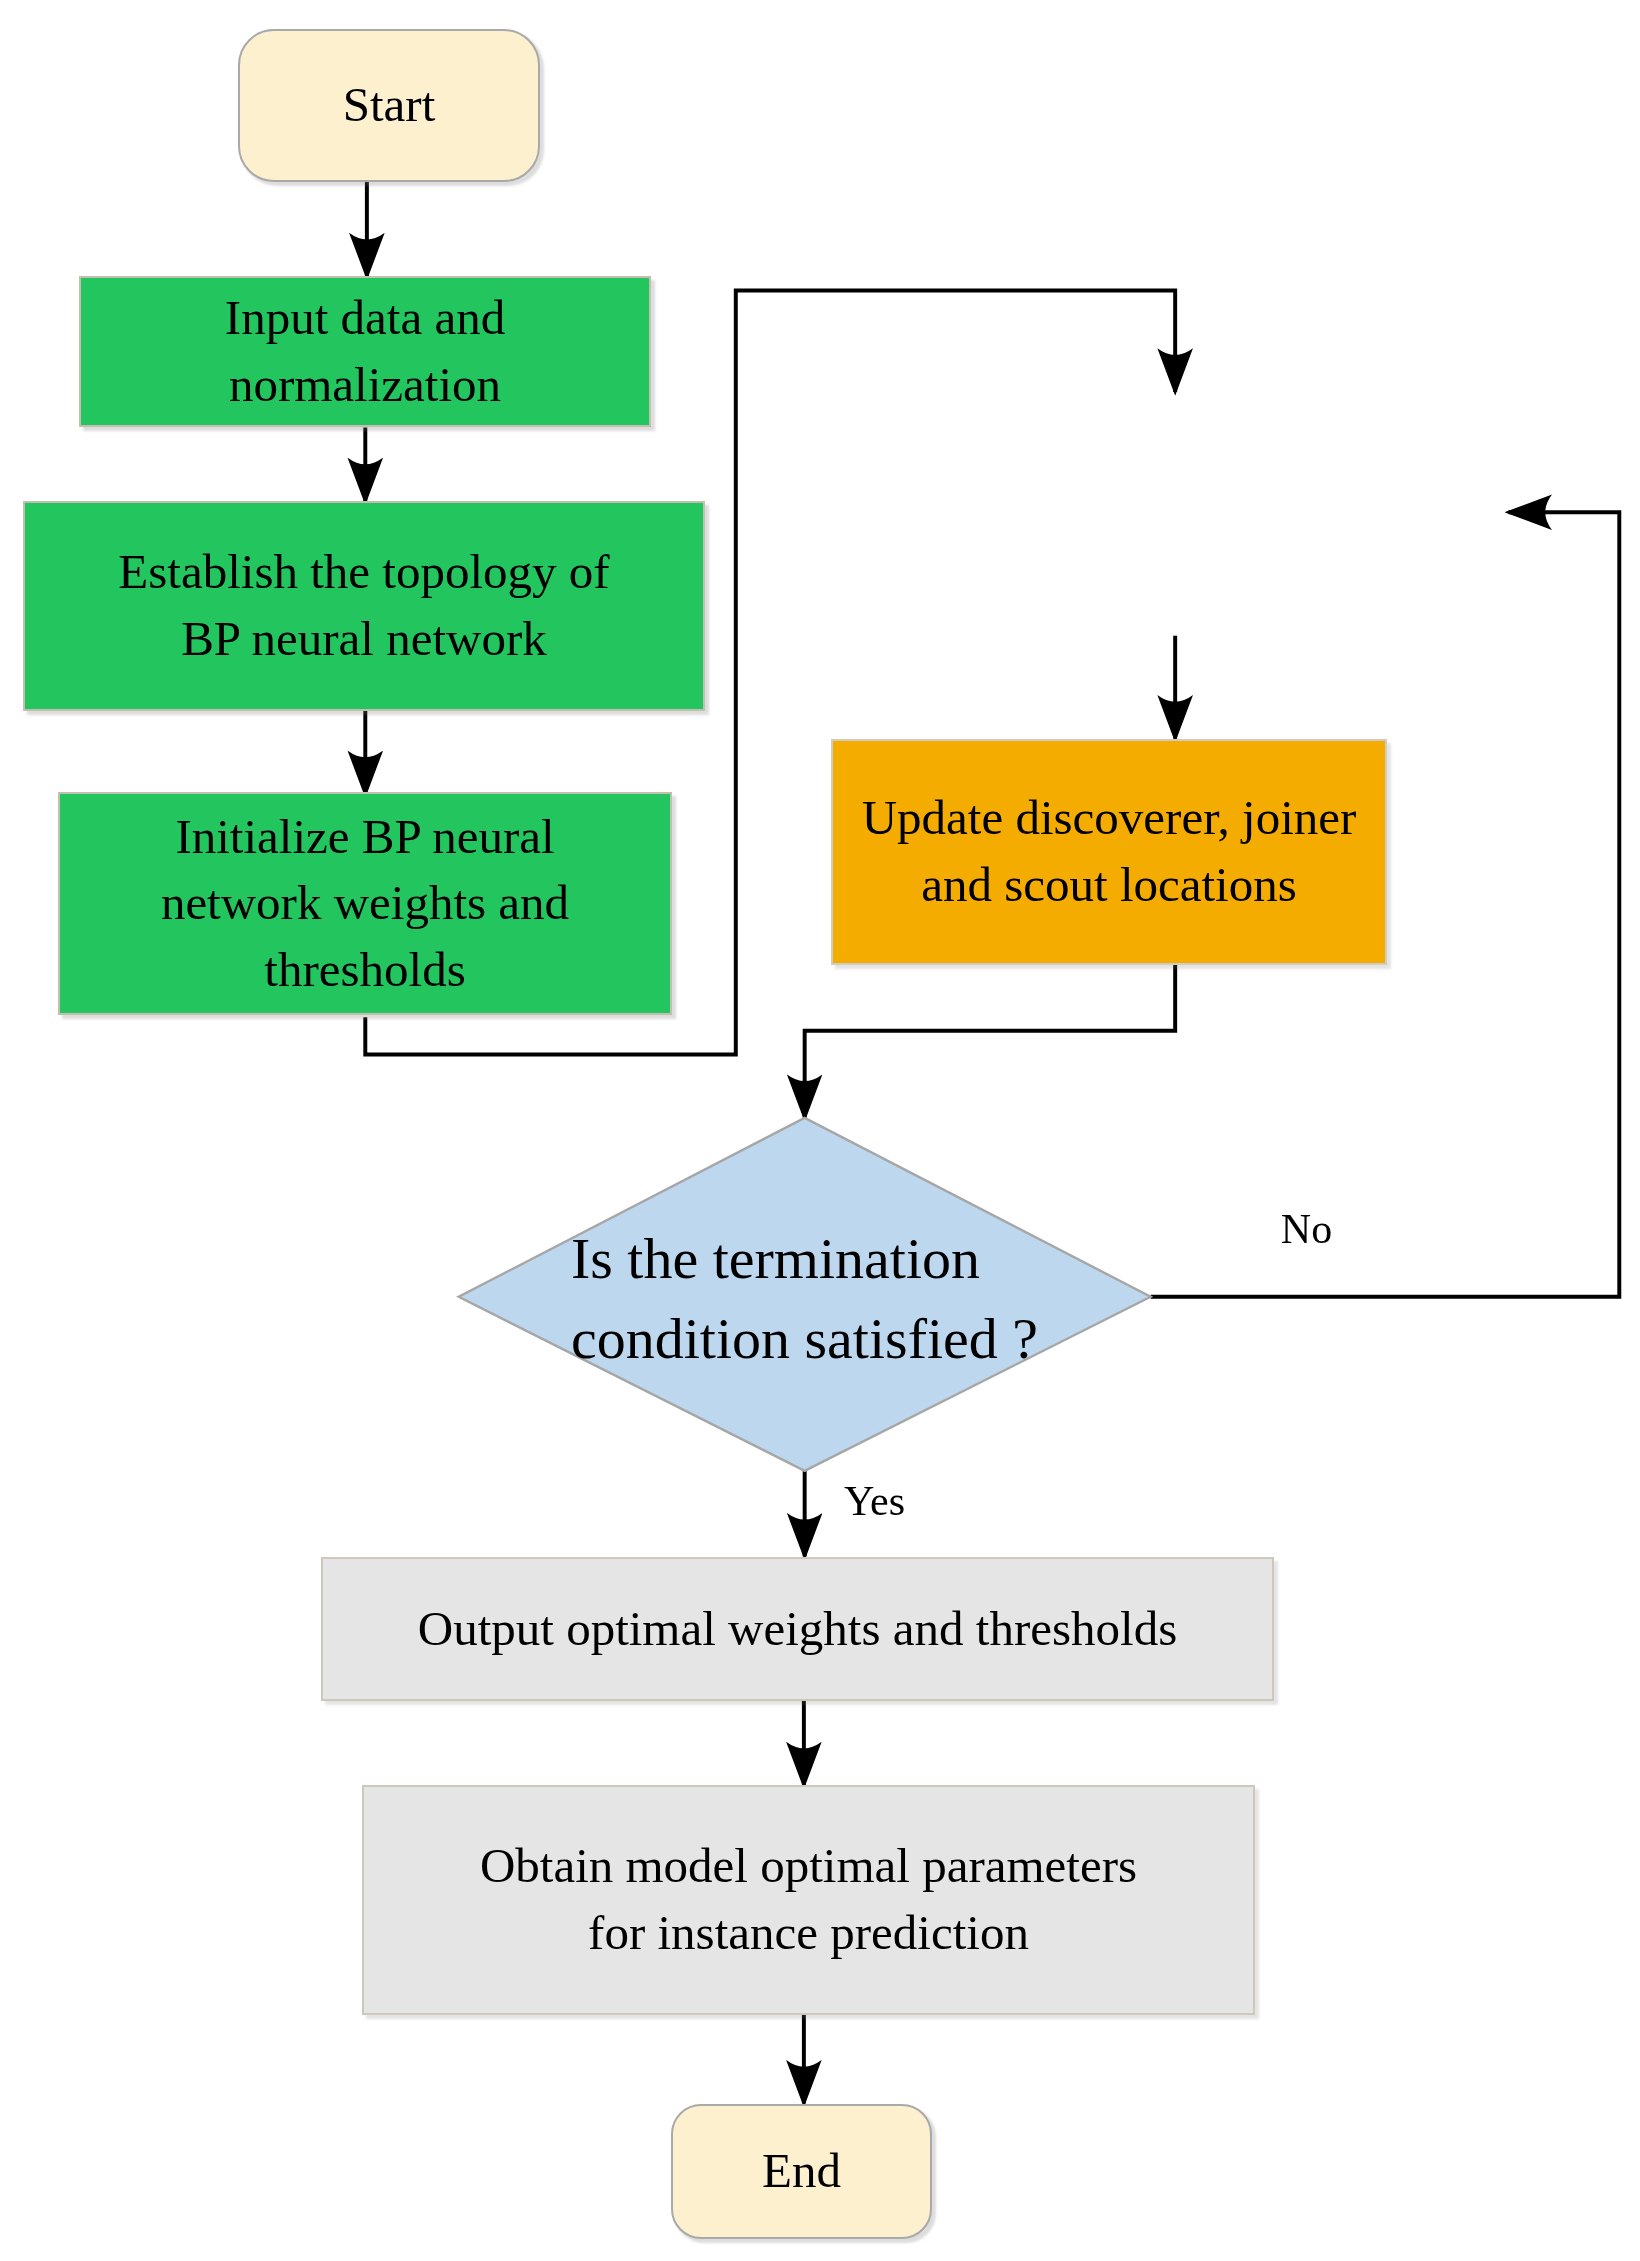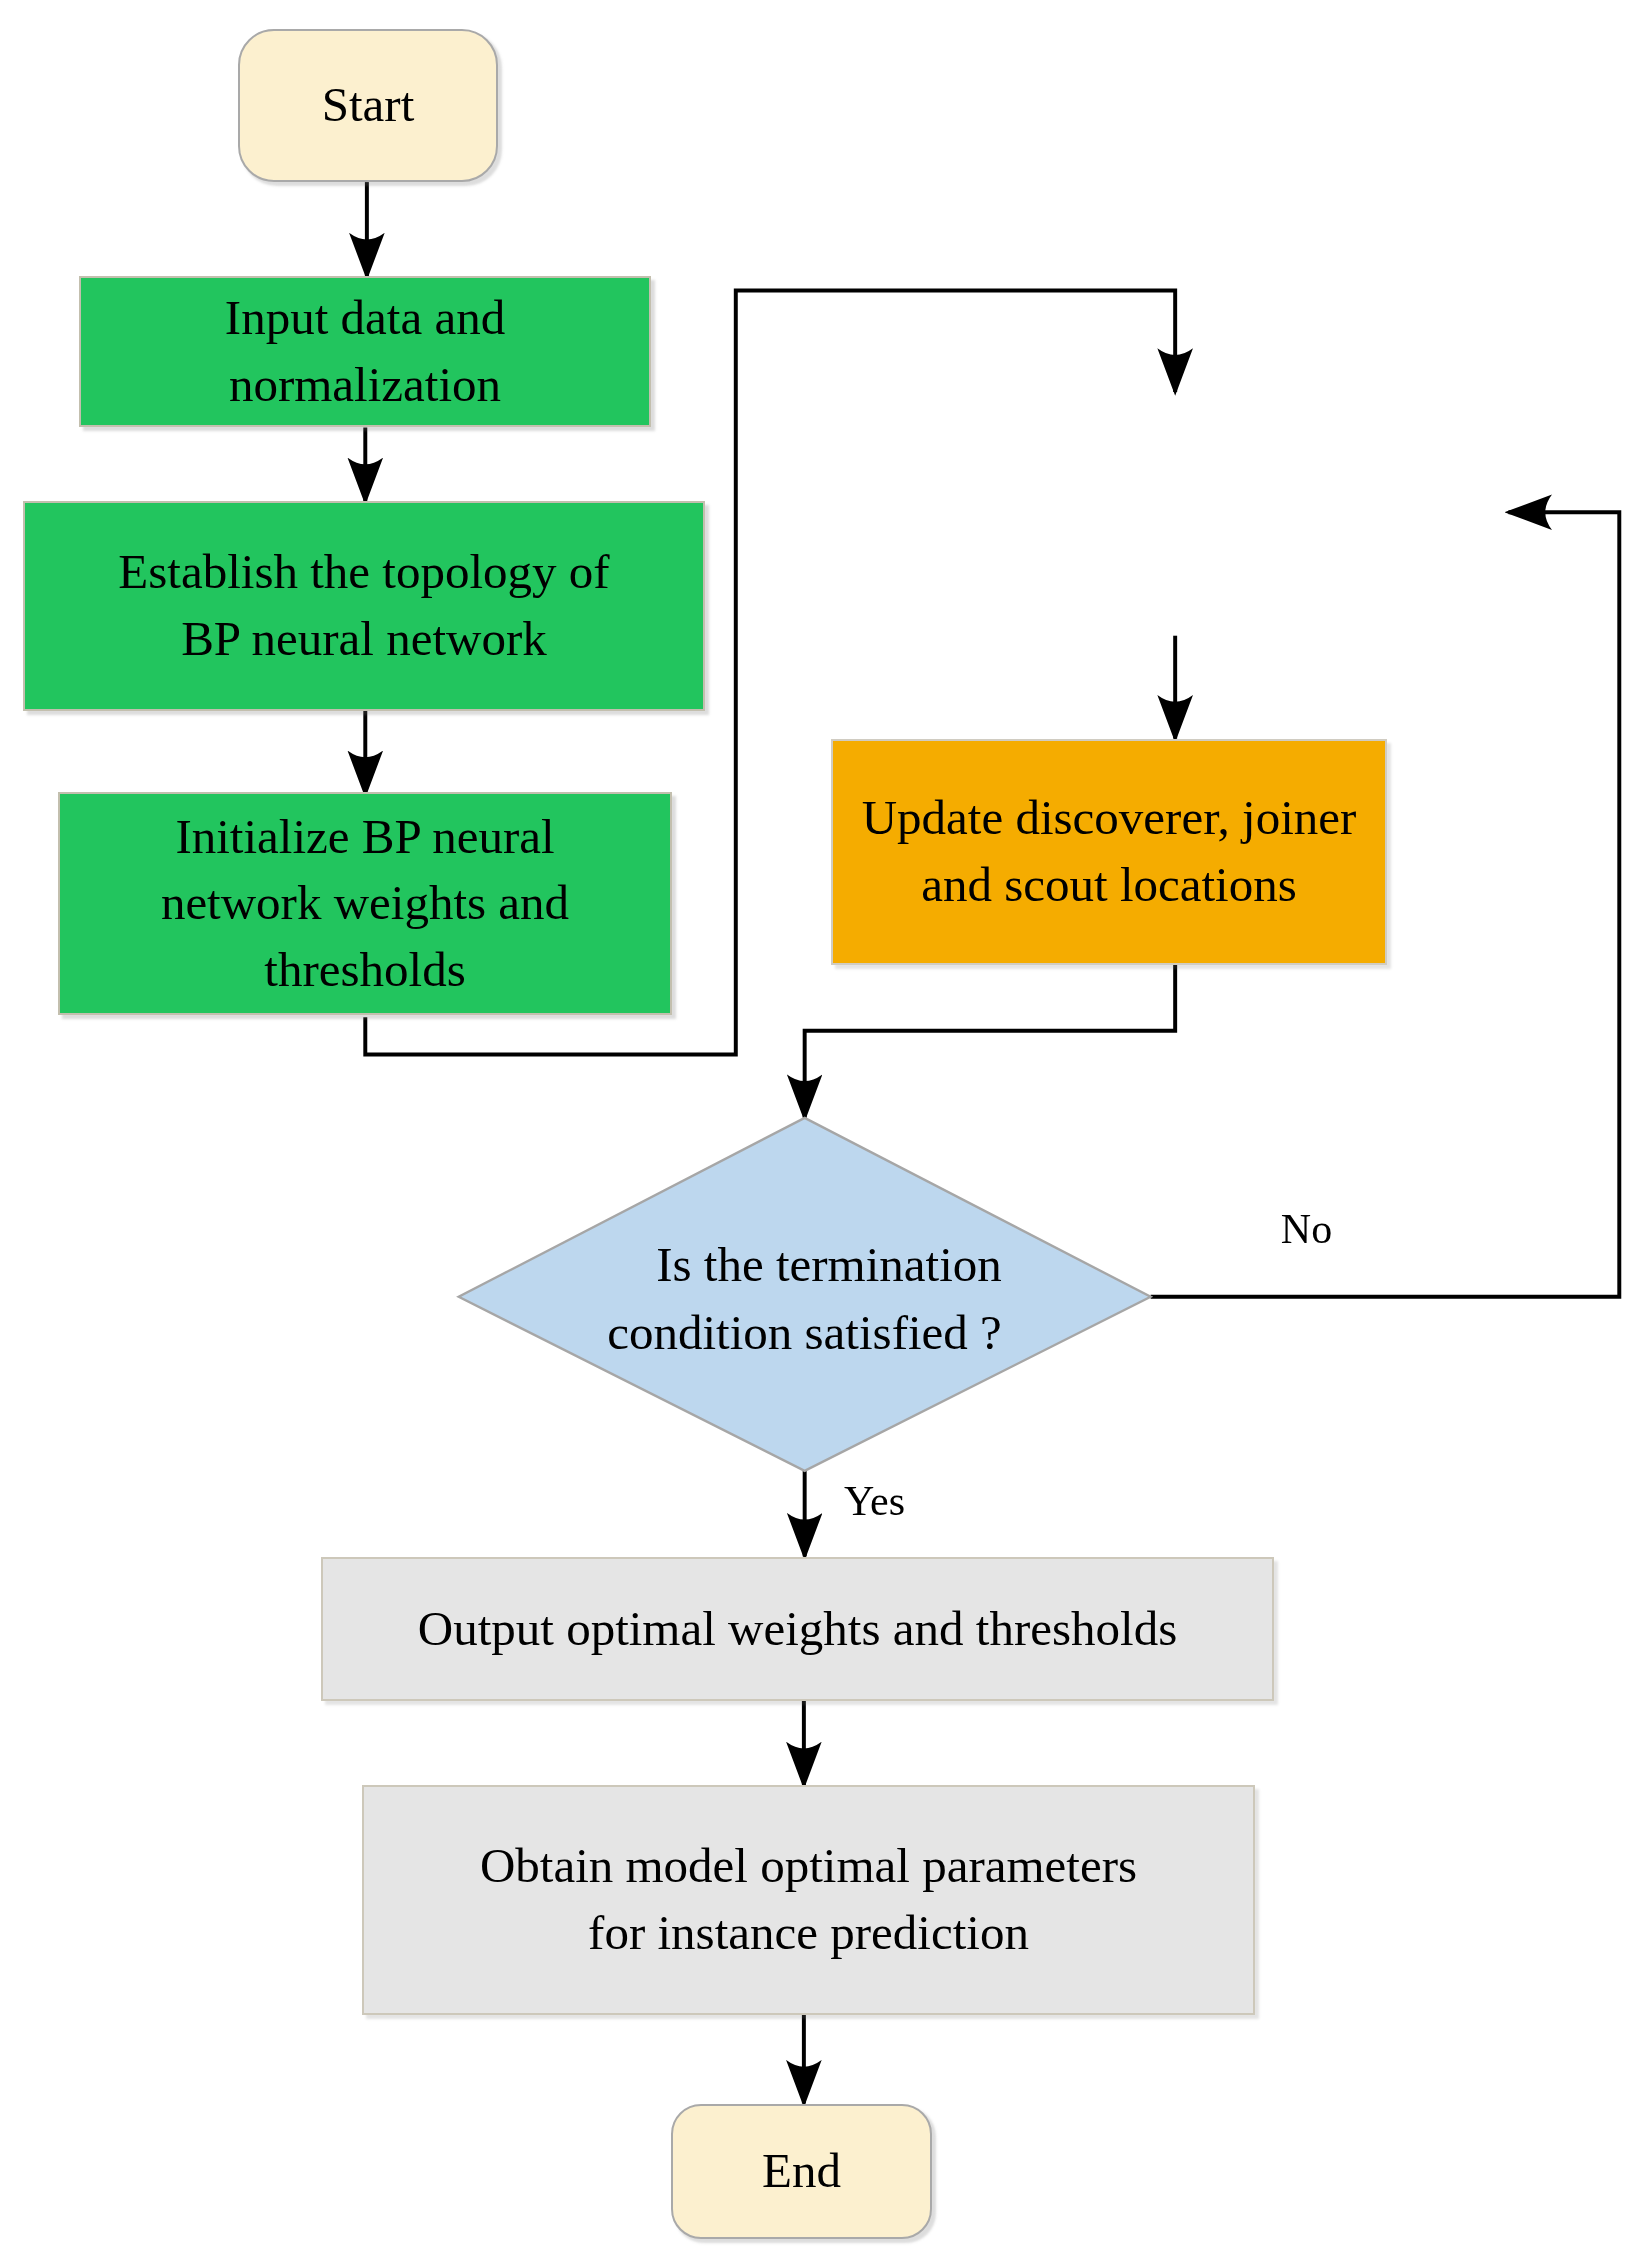--- a/index.html
+++ b/index.html
@@ -59,32 +59,32 @@
   .result {
     background: #e5e5e5;
     border: 2.4px solid #cdc8ba;
     box-shadow: 4px 4px 2.4px rgba(120,120,120,0.2);
   }
   .decision-text {
     position: absolute;
     display: flex;
     align-items: center;
     justify-content: center;
-    text-align: right;
-    font-size: 49px;
+    text-align: left;
+    font-size: 58px;
     line-height: 1.38;
     white-space: pre-line;
   }
   .edge-label {
     position: absolute;
     font-size: 42px;
     text-align: center;
   }
   
-  .n-start      { left: 238px;  top: 29px;   width: 260px;  height: 153px; }
+  .n-start      { left: 238px;  top: 29px;   width: 302px;  height: 153px; }
   .n-input      { left: 79px;  top: 276px;  width: 572px;  height: 151px; }
   .n-topology   { left: 23px;   top: 501px;  width: 682px;  height: 210px; }
   .n-initialize { left: 58px;   top: 792px; width: 614px;  height: 223px; }
   .n-population { left: 842px; top: 392px;  width: 666px;  height: 244px; }
   .n-update     { left: 831px; top: 739px;  width: 556px;  height: 226px; }
   .n-decision   { left: 491px;  top: 1188px; width: 627px;  height: 222px; }
   .n-output     { left: 321px;  top: 1557px; width: 953px; height: 144px; }
   .n-obtain     { left: 362px;  top: 1785px; width: 893px; height: 230px; }
   .n-end        { left: 671px;  top: 2104px; width: 261px;  height: 135px; border-radius: 30px; }
   .l-no  { left: 1247px; top: 1205px; width: 119px; }

